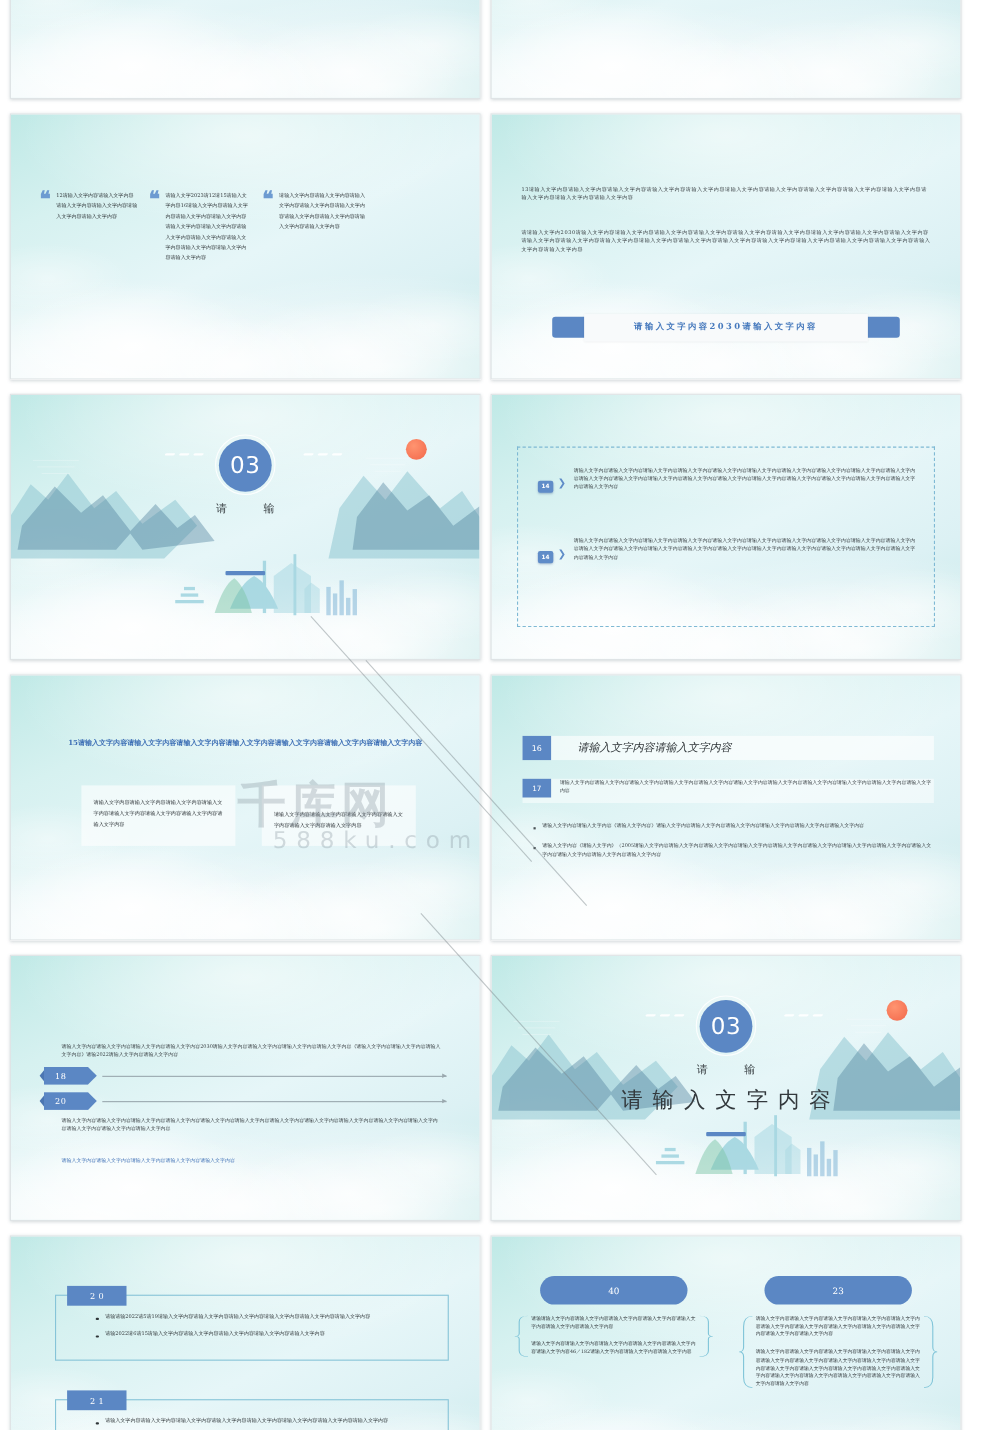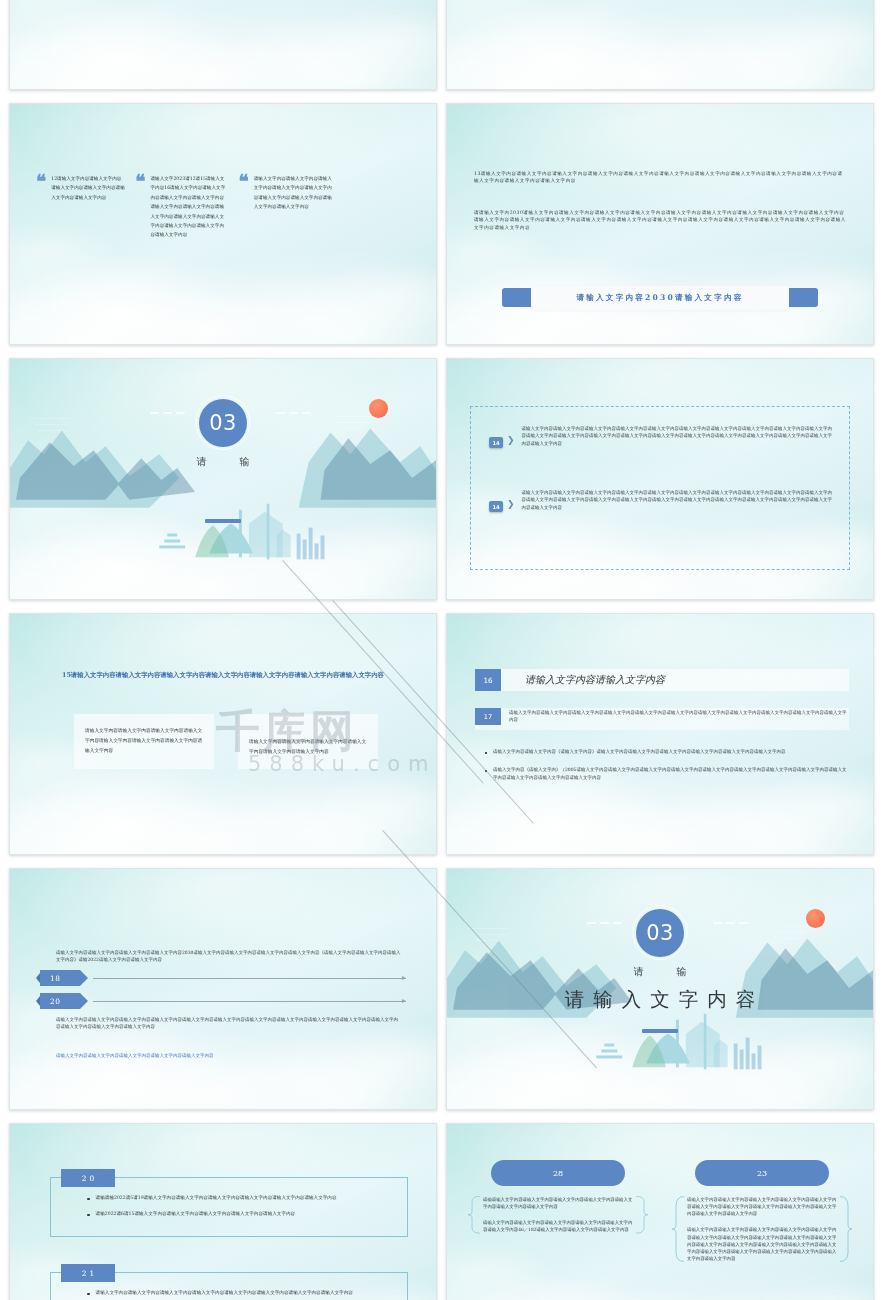--- a/index.html
+++ b/index.html
@@ -479,21 +479,21 @@
         </li>
       </ul>
     </div>
   </div>
 
   <div class="slide">
     <div class="clouds"></div>
     <div class="pillcols">
 
       <div class="pillcol">
-        <div class="pill">28</div>
+        <div class="pill">40</div>
         <div class="bracewrap">
           <span class="brace l">
             <svg viewBox="0 0 14 120" preserveAspectRatio="none">
                 <path d="M13 1 Q5 1 5 18 L5 52 Q5 60 1 60 Q5 60 5 68 L5 102 Q5 119 13 119" fill="none" stroke="#7fc4d8" stroke-width="1"></path>
               </svg>
           </span>
           <span class="brace r">
             <svg viewBox="0 0 14 120" preserveAspectRatio="none">
                 <path d="M1 1 Q9 1 9 18 L9 52 Q9 60 13 60 Q9 60 9 68 L9 102 Q9 119 1 119" fill="none" stroke="#7fc4d8" stroke-width="1"></path>
               </svg>

